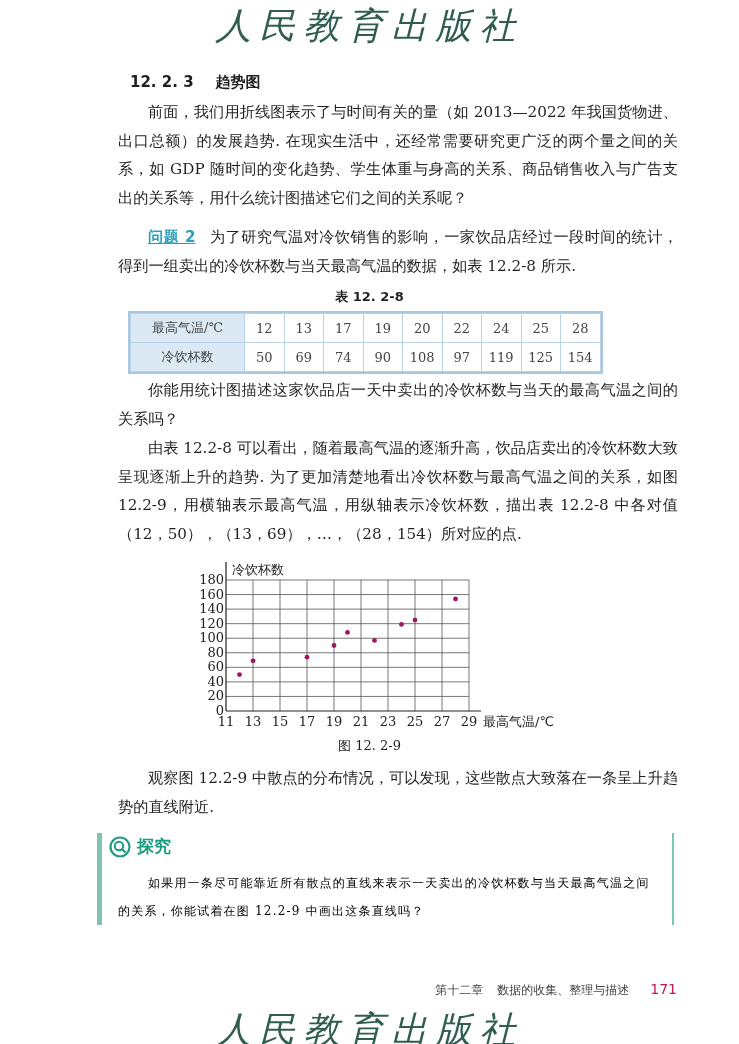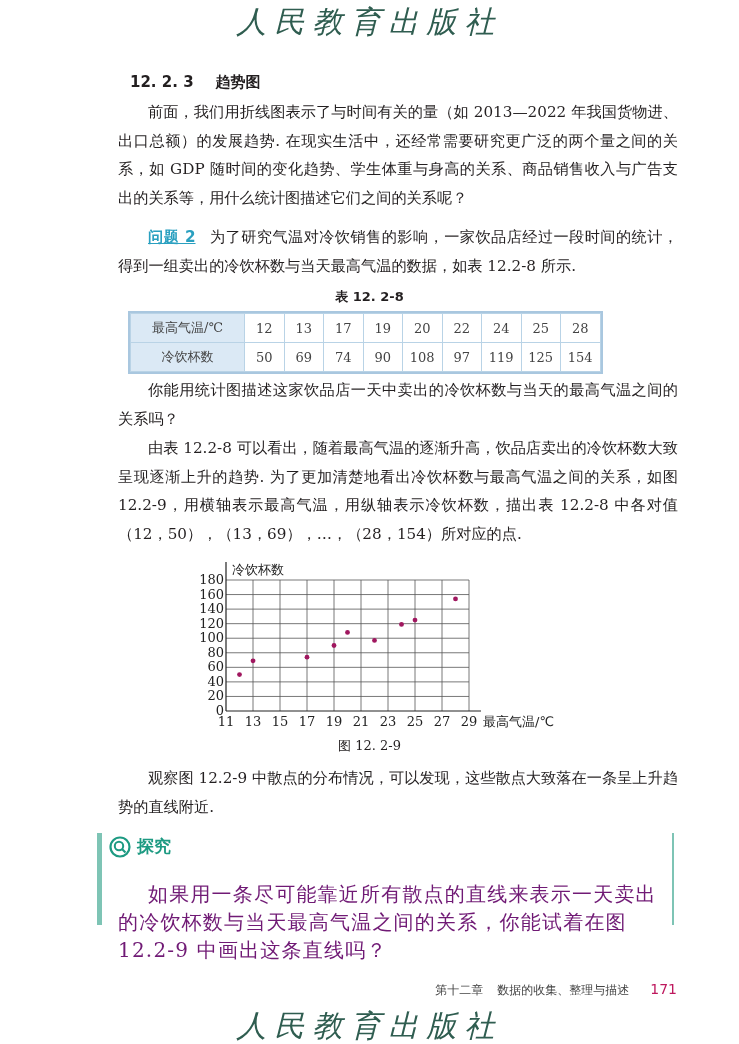--- a/index.html
+++ b/index.html
@@ -1,36 +1,36 @@
 <!DOCTYPE html>
 <html><head>
 <meta charset="utf-8">
 <style>
   html,body{margin:0;padding:0;background:#fff;}
   body{width:739px;height:1044px;position:relative;overflow:hidden;font-family:"DejaVu Serif","Liberation Serif",serif;color:#231f20;}
-  .brand{position:absolute;left:0;width:739px;text-align:center;font-family:"DejaVu Serif",serif;font-style:italic;color:#2f5d50;font-size:30px;letter-spacing:8px;}
+  .brand{position:absolute;left:0;width:739px;text-align:center;font-family:"DejaVu Serif",serif;font-style:italic;color:#2f5d50;font-size:36px;letter-spacing:8px;}
   .brand.top{top:2px;}
   .brand.bottom{top:1006px;}
   .section-title{position:absolute;left:130px;top:73px;font-size:15px;font-weight:bold;font-family:"DejaVu Sans","Liberation Sans",sans-serif;}
   .section-title .num{margin-right:22px;}
   .para{position:absolute;left:118px;width:560px;font-size:15.2px;line-height:28.6px;text-align:justify;}
   .para p{margin:0;text-indent:30px;}
   .q-label{color:#2aa0c0;font-family:"DejaVu Sans",sans-serif;font-weight:bold;margin-right:14px;text-decoration:underline;}
   .table-title{position:absolute;left:0;width:739px;top:288px;text-align:center;font-size:13px;font-weight:bold;font-family:"DejaVu Sans",sans-serif;}
   table.data{position:absolute;left:130px;top:313px;border-collapse:collapse;font-size:13px;color:#444;}
   table.data td{border:1px solid #b9d3e6;height:28px;text-align:center;width:38.5px;padding:0;}
   table.data td.head{width:113px;background:#dbe9f5;}
   table.data{outline:2px solid #a9c7df;}
   .chart{position:absolute;left:190px;top:560px;width:520px;height:200px;}
   .fig-cap{position:absolute;left:0;width:739px;top:737px;text-align:center;font-size:13px;}
   .explore{position:absolute;left:97px;top:833px;width:577px;height:92px;}
   .explore .bar-l{position:absolute;left:0;top:0;width:5px;height:92px;background:#7ec4b5;}
   .explore .bar-r{position:absolute;right:0;top:0;width:2px;height:92px;background:#7ec4b5;}
   .explore .head{position:absolute;left:12px;top:2px;color:#1d9a82;font-size:17px;font-family:"DejaVu Sans",sans-serif;font-weight:bold;display:flex;align-items:center;gap:6px;}
-  .explore .body{position:absolute;left:21px;top:47px;width:540px;font-size:20px;line-height:28px;letter-spacing:1.2px;color:#701a75;}
+  .explore .body{position:absolute;left:21px;top:36px;width:540px;font-size:12px;line-height:28px;letter-spacing:1.2px;color:#000000;}
   .explore .body p{margin:0;text-indent:30px;}
   .footer{position:absolute;right:62px;top:981px;font-size:12px;color:#444;}
   .footer .pg{font-family:"DejaVu Sans",sans-serif;font-size:14px;color:#be185d;margin-left:21px;}
   .footer .ch{margin-right:14px;}
 </style>
 </head>
 <body>
 
 <div class="brand top">人民教育出版社</div>
 

